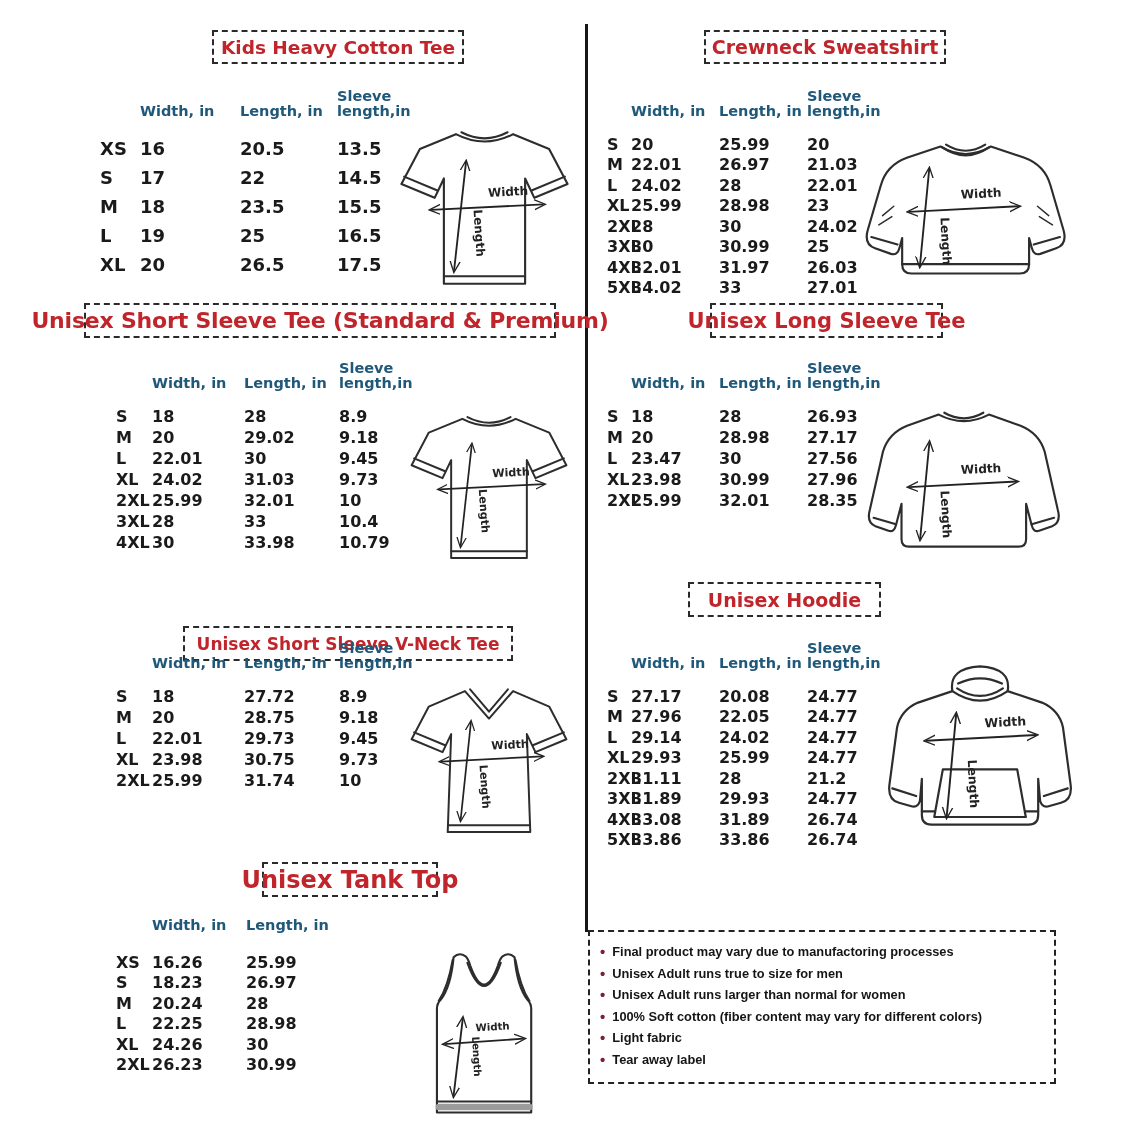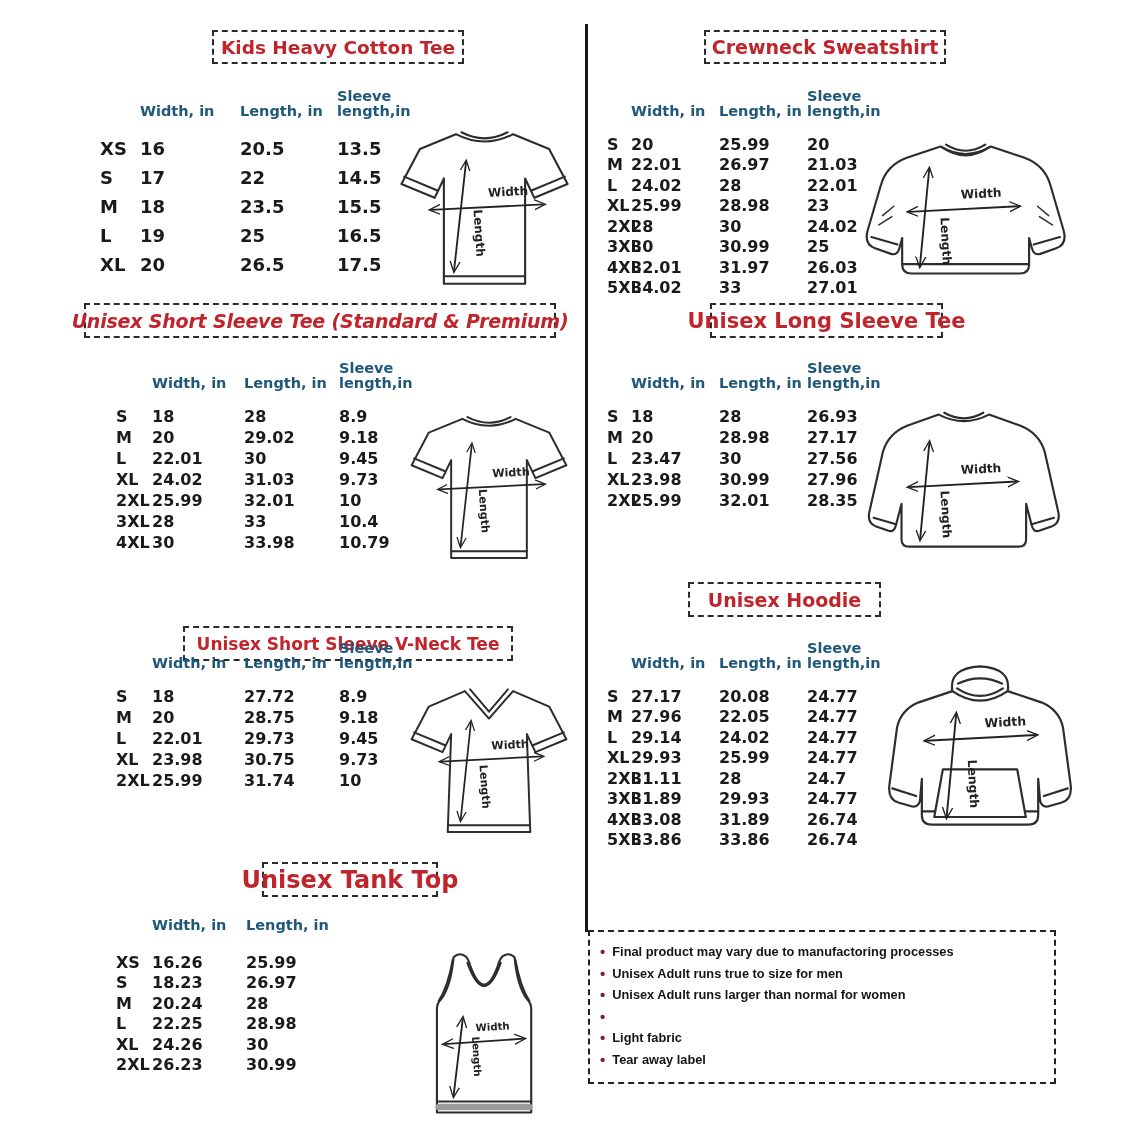--- a/index.html
+++ b/index.html
@@ -178,21 +178,21 @@
         <path class="thin" d="M24 96 L36 86 M20 106 L34 97 M202 96 L190 86 M206 106 L192 97"></path>
       </g>
       <line class="arr" x1="52" y1="92" x2="170" y2="86"></line>
       <line class="arr" x1="74" y1="46" x2="64" y2="150"></line>
       <text class="gl" x="108" y="78" transform="rotate(-3 108 78)">Width</text>
       <text class="gl" transform="translate(86 98) rotate(87)">Length</text>
     </svg>
   </div>
 
   <div>
-    <div class="title" style="left:84px;top:303px;width:472px;height:35px;font-size:19px;letter-spacing:-0.2px;font-style:italic;">Unisex Short Sleeve Tee (Standard &amp; Premium)</div>
+    <div class="title" style="left:84px;top:303px;width:472px;height:35px;font-size:22px;letter-spacing:-0.2px;">Unisex Short Sleeve Tee (Standard &amp; Premium)</div>
     <div class="table left4 rows-mid" style="left:104px;top:350px;">
         <div class="thead">
           <div class="th"></div>
           <div class="th">Width, in</div>
           <div class="th">Length, in</div>
           <div class="th sleeve">Sleeve length,in</div>
         </div>
         <div class="tbody">
           <div class="tr">
             <div class="td size">S</div>
@@ -394,21 +394,21 @@
           <div class="tr">
             <div class="td size">XL</div>
             <div class="td">29.93</div>
             <div class="td">25.99</div>
             <div class="td">24.77</div>
           </div>
           <div class="tr">
             <div class="td size">2XL</div>
             <div class="td">31.11</div>
             <div class="td">28</div>
-            <div class="td">24.7</div>
+            <div class="td">21.2</div>
           </div>
           <div class="tr">
             <div class="td size">3XL</div>
             <div class="td">31.89</div>
             <div class="td">29.93</div>
             <div class="td">24.77</div>
           </div>
           <div class="tr">
             <div class="td size">4XL</div>
             <div class="td">33.08</div>
@@ -504,20 +504,21 @@
     <div class="note">
         <span class="dot">•</span>
         <span>Unisex Adult runs true to size for men</span>
       </div>
     <div class="note">
         <span class="dot">•</span>
         <span>Unisex Adult runs larger than normal for women</span>
       </div>
     <div class="note">
         <span class="dot">•</span>
+        <span>100% Soft cotton (fiber content may vary for different colors)</span>
       </div>
     <div class="note">
         <span class="dot">•</span>
         <span>Light fabric</span>
       </div>
     <div class="note">
         <span class="dot">•</span>
         <span>Tear away label</span>
       </div>
   </div>

